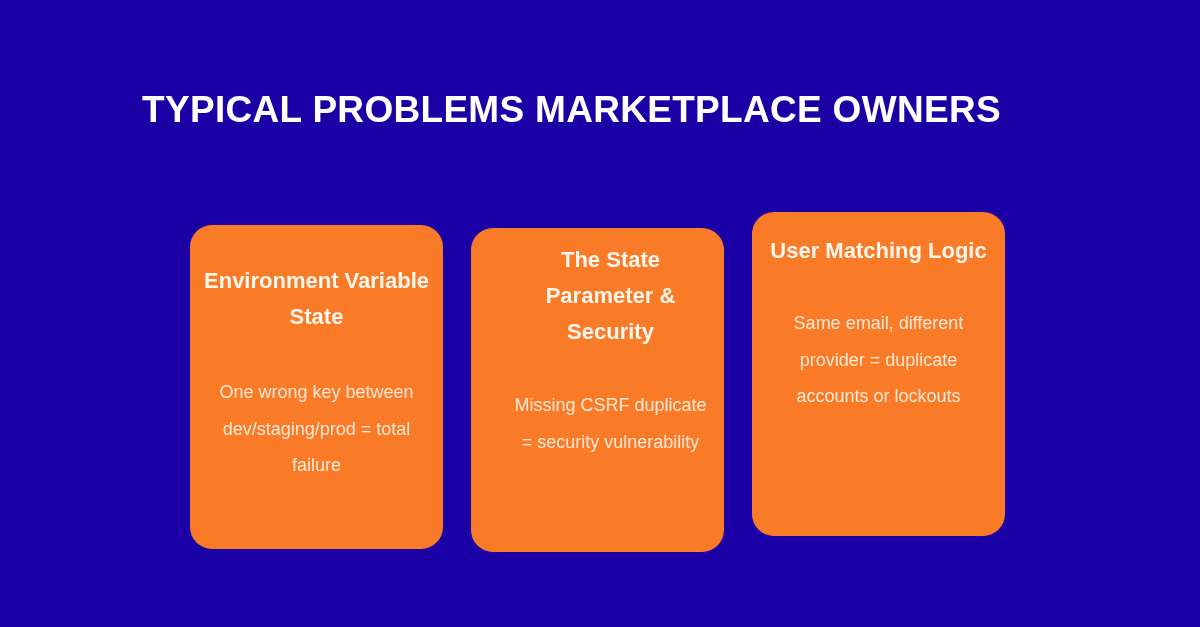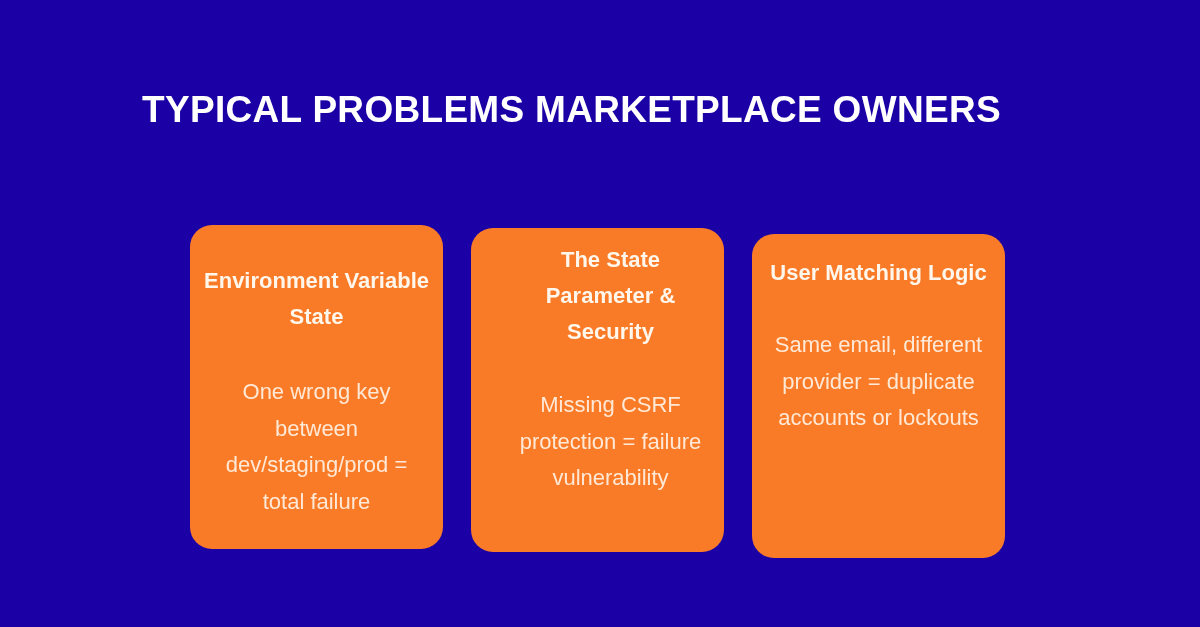--- a/index.html
+++ b/index.html
@@ -20,45 +20,45 @@
     position:absolute; width:253px; height:324px;
     background:#f97b27; border-radius:22px;
     color:#fff3e6; text-align:center;
     box-sizing:border-box; padding:0 14px;
   }
   .card h3 {
     margin:0; font-weight:bold; font-size:22px; line-height:36px;
     color:#fff6ec;
   }
   .card p {
-    margin:0; font-size:22px; line-height:36.5px; color:#ffe9d6;
+    margin:0; font-size:18px; line-height:36.5px; color:#ffe9d6;
   }
   #c1 { left:190px; top:225px; }
   #c1 h3 { margin-top:38px; }
   #c1 p  { margin-top:39px; }
   #c2 { left:471px; top:228px;padding-left:40px; }
   #c2 h3 { margin-top:14px; }
   #c2 p  { margin-top:37px; }
-  #c3 { left:752px; top:234px;text-align:center; }
+  #c3 { left:752px; top:212px;text-align:center; }
   #c3 h3 { margin-top:21px; }
   #c3 p  { margin-top:36px; }
 </style>
 </head>
 <body>
 
 <div class="title">
   <div>TYPICAL PROBLEMS MARKETPLACE OWNERS</div>
 </div>
 
 <div class="card" id="c1">
   <h3>Environment Variable State</h3>
   <p>One wrong key between dev/staging/prod = total failure</p>
 </div>
 
 <div class="card" id="c2">
   <h3>The State Parameter &amp; Security</h3>
-  <p>Missing CSRF protection = failure vulnerability</p>
+  <p>Missing CSRF duplicate = security vulnerability</p>
 </div>
 
 <div class="card" id="c3">
   <h3>User Matching Logic</h3>
   <p>Same email, different provider = duplicate accounts or lockouts</p>
 </div>
 
 </body></html>

